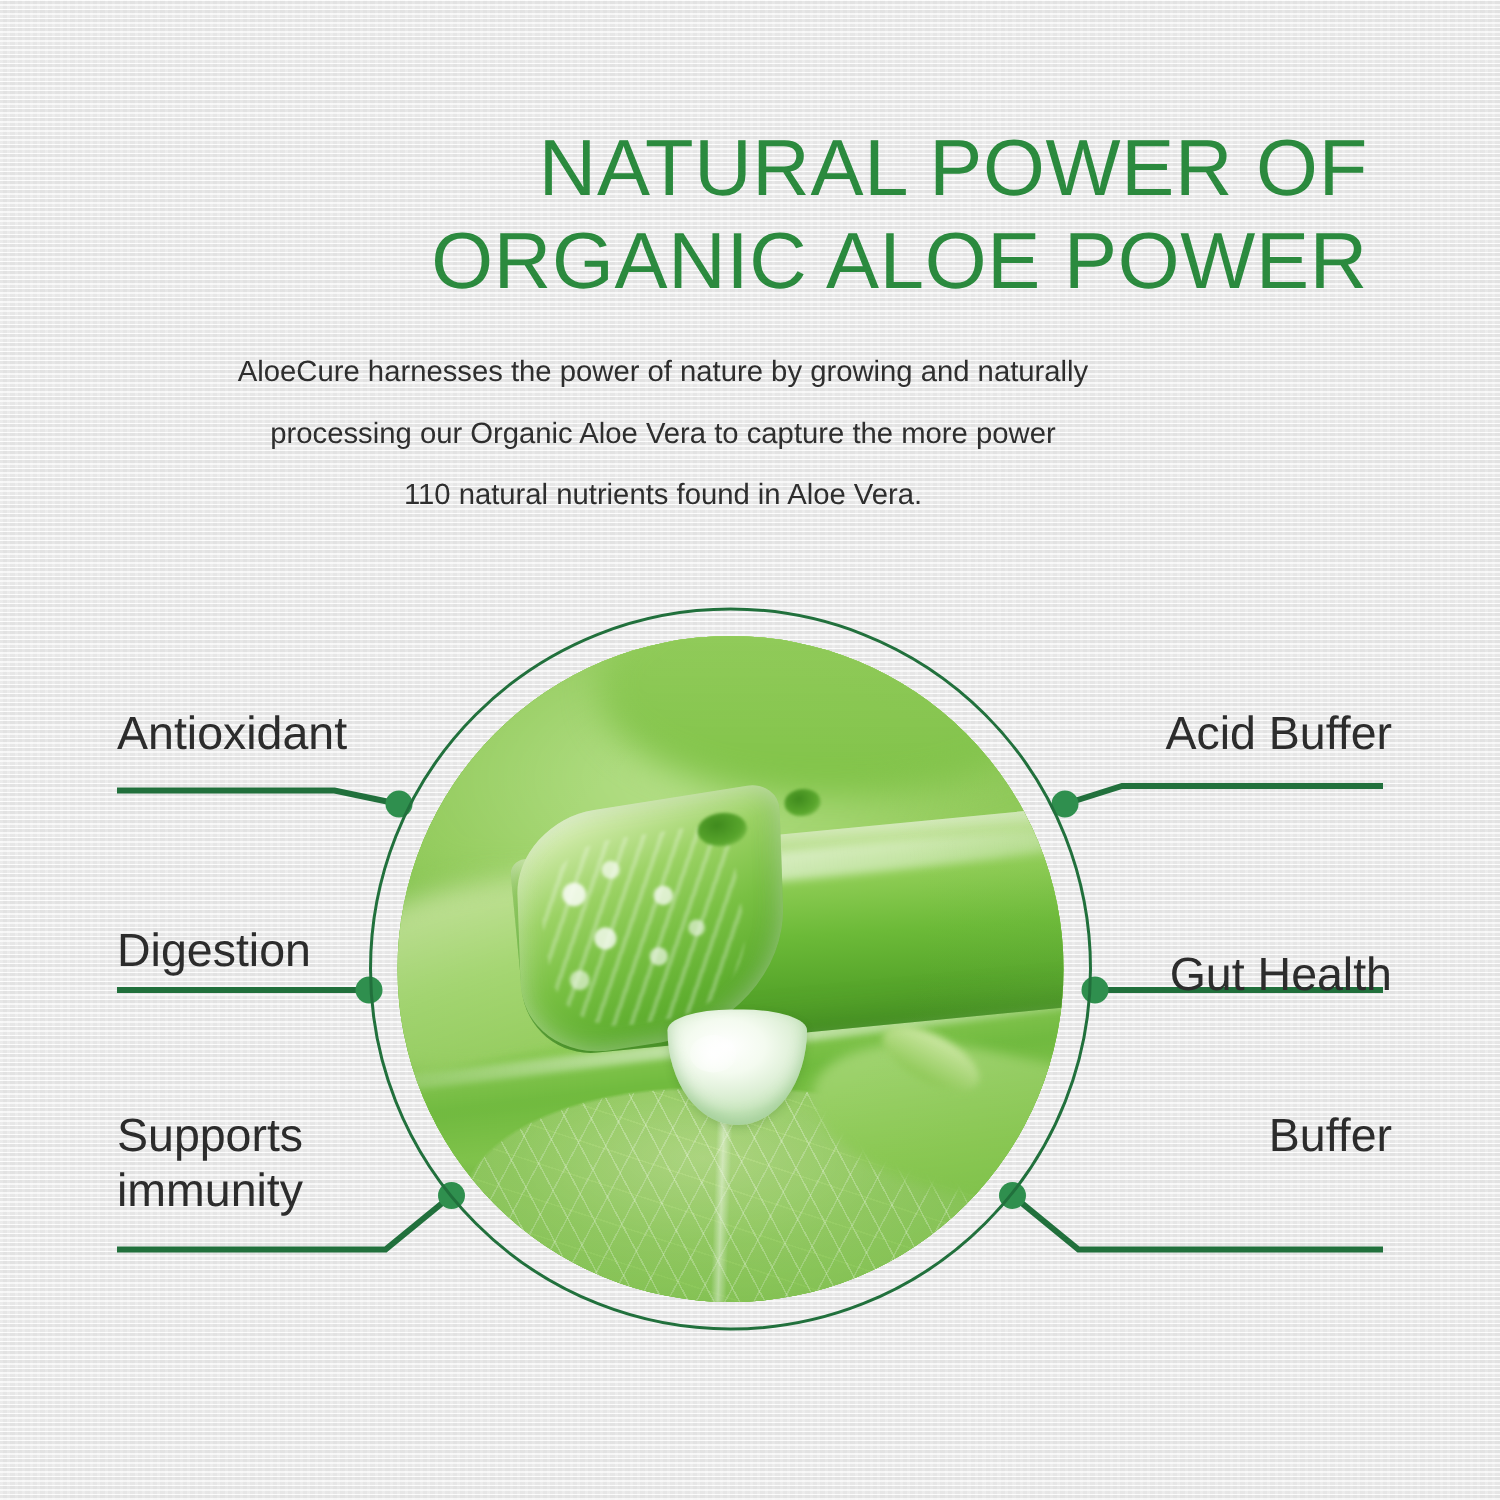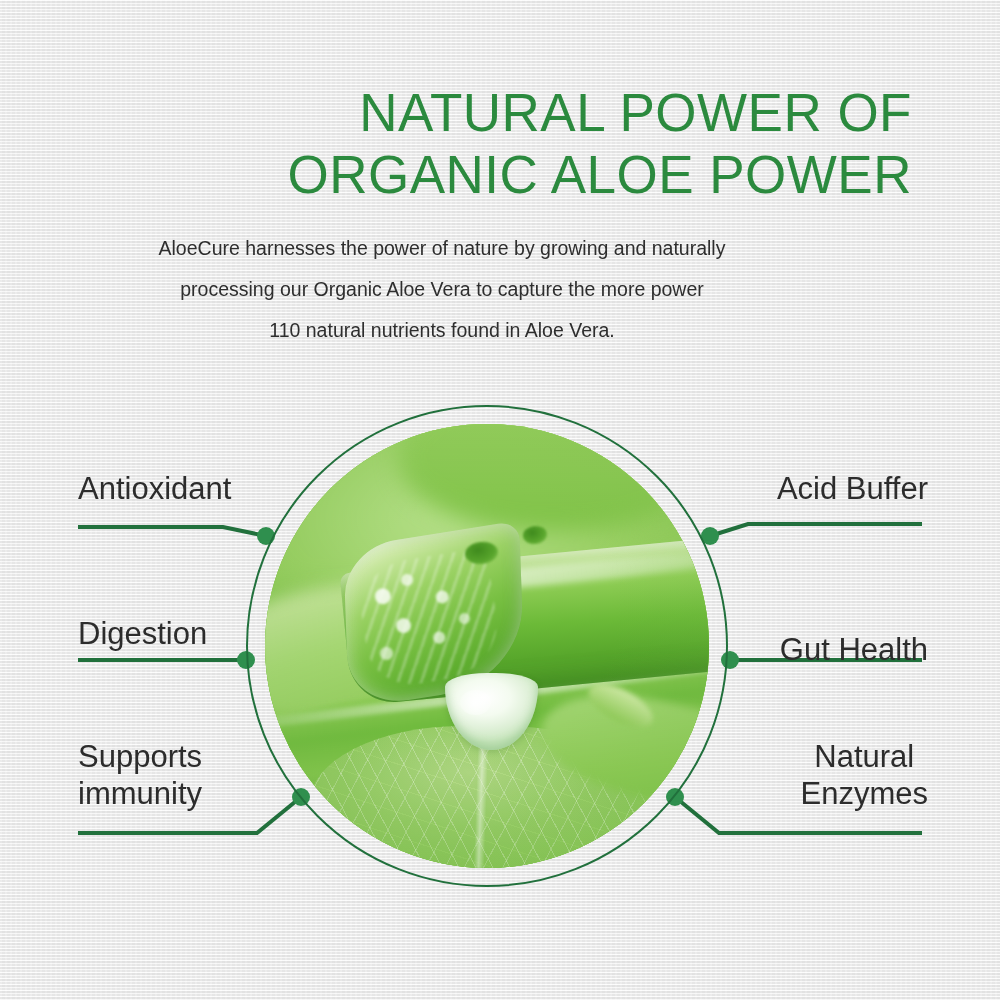--- a/index.html
+++ b/index.html
@@ -377,17 +377,16 @@
   <div class="label right" id="label-acid-buffer">
     <span>Acid Buffer</span>
   </div>
 
   <div class="label right" id="label-gut-health">
     <span>Gut Health</span>
   </div>
 
   <div class="label right" id="label-enzymes">
     <span></span>
-    <span>Natural</span>
-    <span class="l2">Enzymes</span>
+    <span>Buffer</span>
   </div>
 
 </div>
 
 </body></html>

